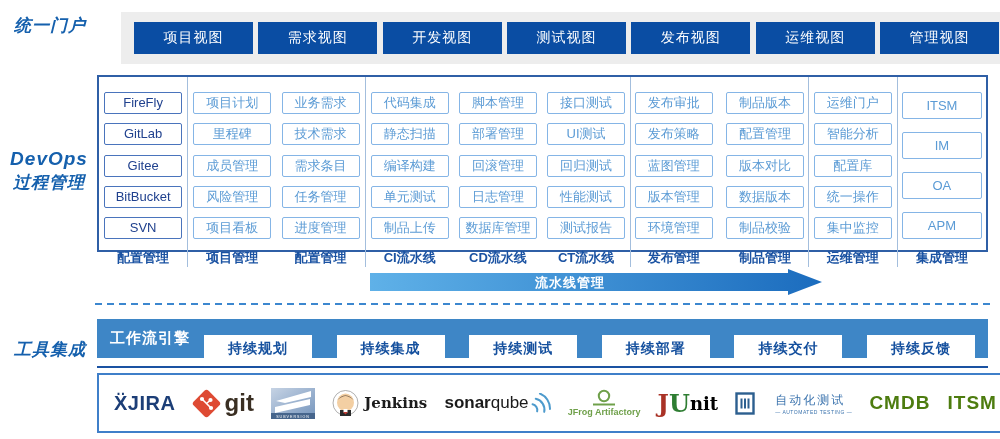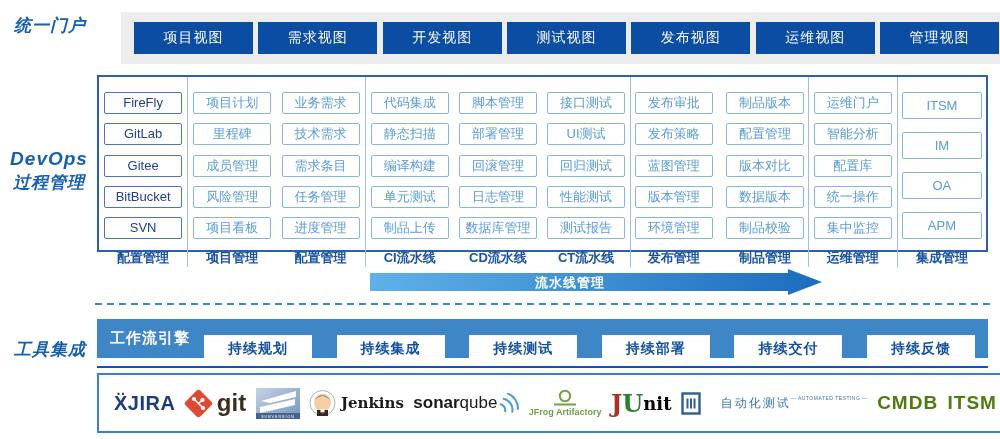--- a/index.html
+++ b/index.html
@@ -84,21 +84,21 @@
   .jenkins-text{font-family:"DejaVu Serif","Liberation Serif",serif;font-weight:bold;font-size:15px;color:#1c1c1c;margin-left:5px;}
   .sq-text{font-size:17px;color:#1A1A1A;}
   .sq-text .b{font-weight:bold;}
   .jfrog{flex-direction:column;gap:1px;}
   .jfrog-text{font-size:9px;font-weight:bold;color:#6FA04A;}
   .junit{font-family:"DejaVu Serif","Liberation Serif",serif;font-weight:bold;}
   .ju-j,.ju-u{font-size:24px;}
   .ju-j{color:#A93226;}
   .ju-u{color:#2E7D32;}
   .ju-nit{color:#000000;font-size:18px;}
-  .autotest .txt{display:flex;margin-left:20px;}
+  .autotest .txt{display:flex;flex-direction:column;margin-left:20px;}
   .at-text{color:#3C74AE;font-size:12px;letter-spacing:2px;}
   .at-sub{color:#3C74AE;font-size:5px;letter-spacing:0.5px;}
   .black-logo{font-weight:800;font-size:19px;color:#4d7c0f;letter-spacing:1px;}
 </style>
 </head>
 <body>
 
 <div id="side-portal" class="side-label">统一门户</div>
 <div id="side-process" class="side-label">
   <span class="en">DevOps</span>

